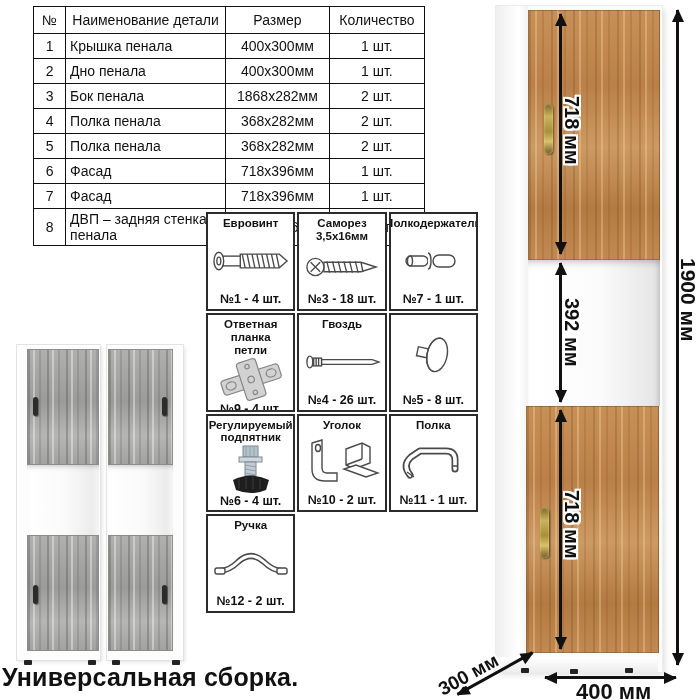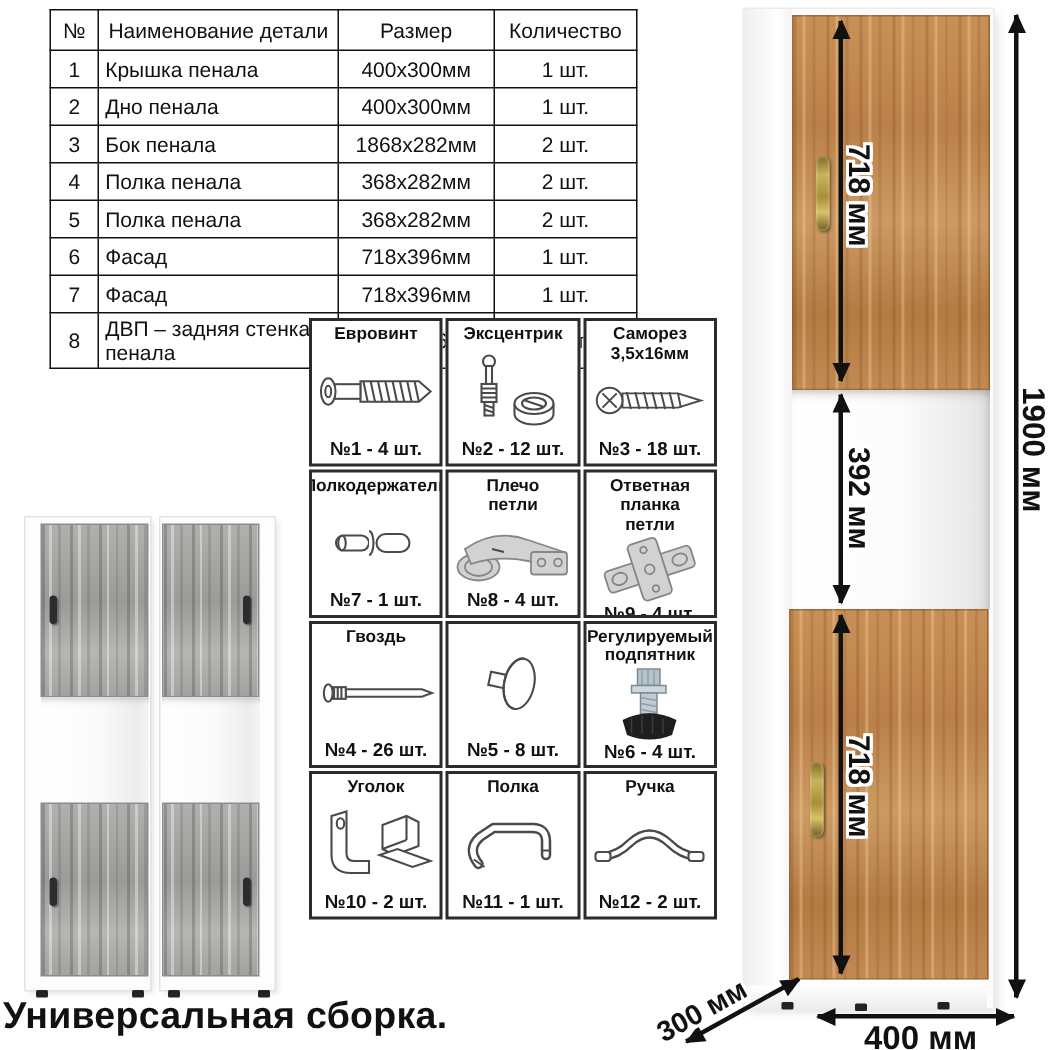--- a/index.html
+++ b/index.html
@@ -187,38 +187,20 @@
           <path class="fw" d="M29 8 H69 L77 15 L69 22 H29 Z"></path>
           <path class="ln" d="M31 8 l3 14 M36 8 l3 14 M41 8 l3 14 M46 8 l3 14 M51 8 l3 14 M56 8 l3 14 M61 8 l3 14 M66 8 l3 14"></path>
           <rect class="fw" x="11" y="10" width="18" height="10"></rect>
           <ellipse class="fw" cx="7" cy="15" rx="5" ry="9"></ellipse>
           <ellipse class="ln" cx="7" cy="15" rx="2" ry="4"></ellipse>
         </svg>
       </div>
       <div class="hw-count">№1 - 4 шт.</div>
     </div>
 
-    <div class="hw-cell">
-      <div class="hw-title">Эксцентрик</div>
-      <div class="hw-icon">
-        <svg width="70" height="50" viewBox="0 0 70 50">
-          <circle class="fw" cx="19" cy="5" r="4"></circle>
-          <rect class="fw" x="17" y="8" width="4" height="12"></rect>
-          <rect class="fw" x="14" y="20" width="10" height="12"></rect>
-          <path class="ln" d="M14 23 h10 M14 26 h10 M14 29 h10"></path>
-          <rect class="fw" x="16" y="32" width="6" height="9"></rect>
-          <path class="ln" d="M16 34 l6 2 M16 37 l6 2"></path>
-          <path class="fw" d="M36 33 v7 a13 7 0 0 0 26 0 v-7"></path>
-          <ellipse class="fw" cx="49" cy="33" rx="13" ry="7"></ellipse>
-          <ellipse class="ln" cx="49" cy="33" rx="8" ry="4"></ellipse>
-          <path class="ln" d="M43 31 l12 4"></path>
-        </svg>
-      </div>
-      <div class="hw-count">№2 - 12 шт.</div>
-    </div>
 
     <div class="hw-cell">
       <div class="hw-title">Саморез 3,5х16мм</div>
       <div class="hw-icon">
         <svg width="76" height="28" viewBox="0 0 80 28">
           <path class="fw" d="M21 9 H60 L76 14 L60 19 H21 Z"></path>
           <path class="ln" d="M24 8 l3 12 M30 8 l3 12 M36 8 l3 12 M42 8 l3 12 M48 8 l3 12 M54 8 l3 12 M60 9 l2 10"></path>
           <circle class="fw" cx="12" cy="14" r="9"></circle>
           <path class="ln" d="M7 9 l10 10 M17 9 l-10 10"></path>
         </svg>
@@ -232,35 +214,20 @@
         <svg width="66" height="26" viewBox="0 0 66 26">
           <rect class="fw" x="6" y="8" width="22" height="10" rx="5"></rect>
           <ellipse class="ln" cx="10" cy="13" rx="2.5" ry="5"></ellipse>
           <path class="fw" d="M28 5 a3 8 0 0 1 0 16"></path>
           <rect class="fw" x="33" y="7" width="22" height="12" rx="6"></rect>
         </svg>
       </div>
       <div class="hw-count">№7 - 1 шт.</div>
     </div>
 
-    <div class="hw-cell">
-      <div class="hw-title">Плечо петли</div>
-      <div class="hw-icon">
-        <svg width="80" height="48" viewBox="0 0 80 48">
-          <ellipse class="mt" cx="17" cy="34" rx="14" ry="9"></ellipse>
-          <ellipse class="mt" cx="17" cy="34" rx="9" ry="6" fill="#e8e8e8"></ellipse>
-          <path class="mt" d="M8 22 Q28 8 50 16 L74 24 L72 36 L50 30 Q30 26 12 32 Z" fill="#cdcdcd"></path>
-          <rect class="mt" x="52" y="24" width="24" height="15" rx="2" fill="#c2c2c2"></rect>
-          <circle class="mt" cx="59" cy="31" r="2.6" fill="#efefef"></circle>
-          <circle class="mt" cx="70" cy="31" r="2.6" fill="#efefef"></circle>
-          <path class="ln" d="M26 22 l8 2" stroke="#9a9a9a"></path>
-        </svg>
-      </div>
-      <div class="hw-count">№8 - 4 шт.</div>
-    </div>
 
     <div class="hw-cell">
       <div class="hw-title">Ответная планка петли</div>
       <div class="hw-icon">
         <svg width="72" height="46" viewBox="0 0 72 46">
           <g transform="rotate(-18 36 23)">
             <rect class="mt" x="6" y="16" width="60" height="15" rx="3"></rect>
             <rect class="mt" x="26" y="4" width="20" height="39" rx="3" fill="#dcdcdc"></rect>
             <ellipse class="mt" cx="15" cy="23.5" rx="5" ry="4" fill="#f1f1f1"></ellipse>
             <ellipse class="mt" cx="57" cy="23.5" rx="5" ry="4" fill="#f1f1f1"></ellipse>

